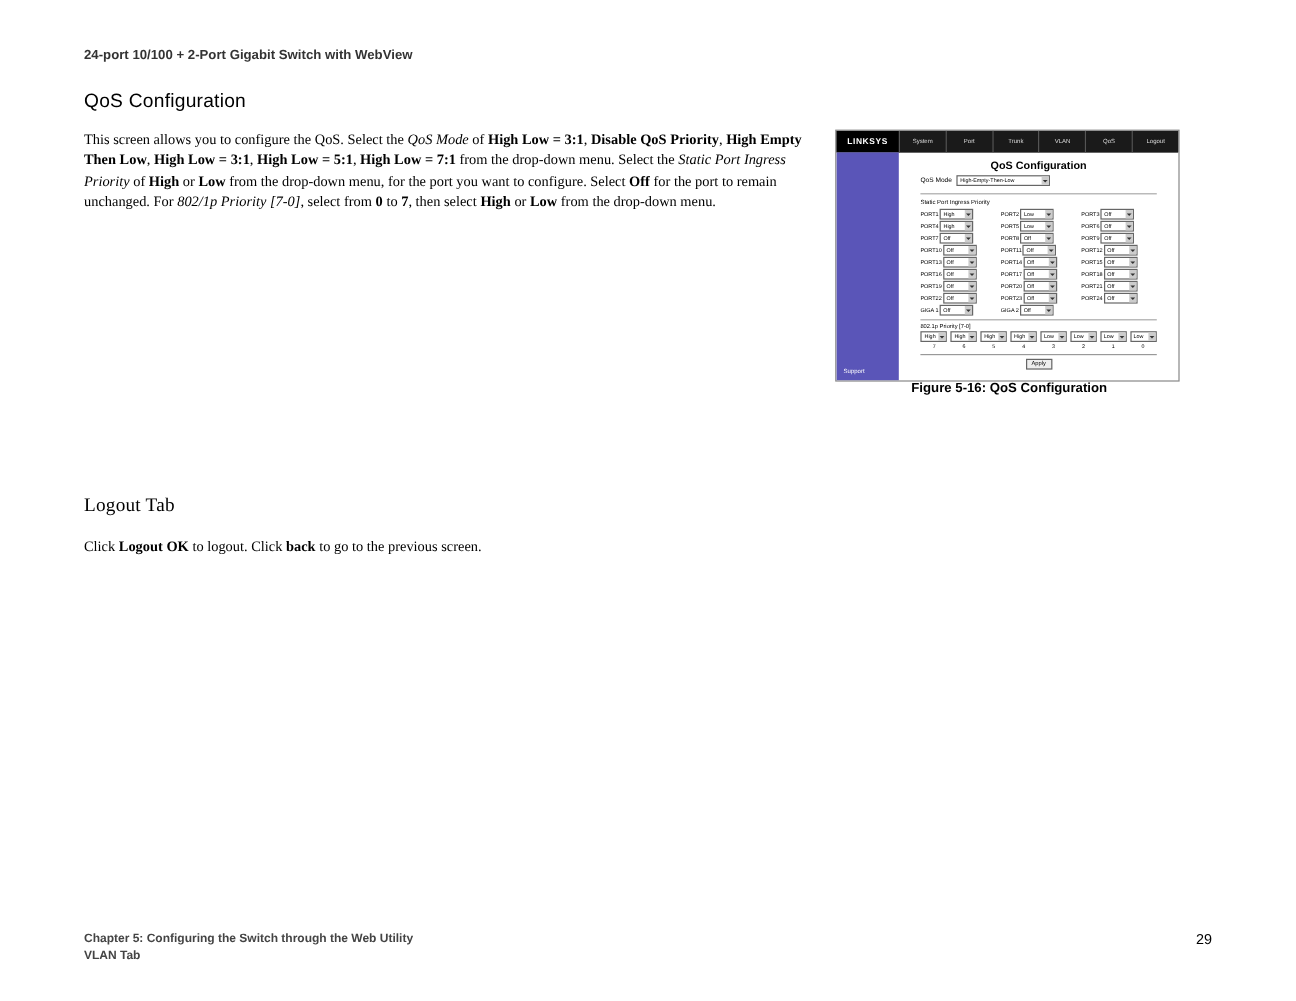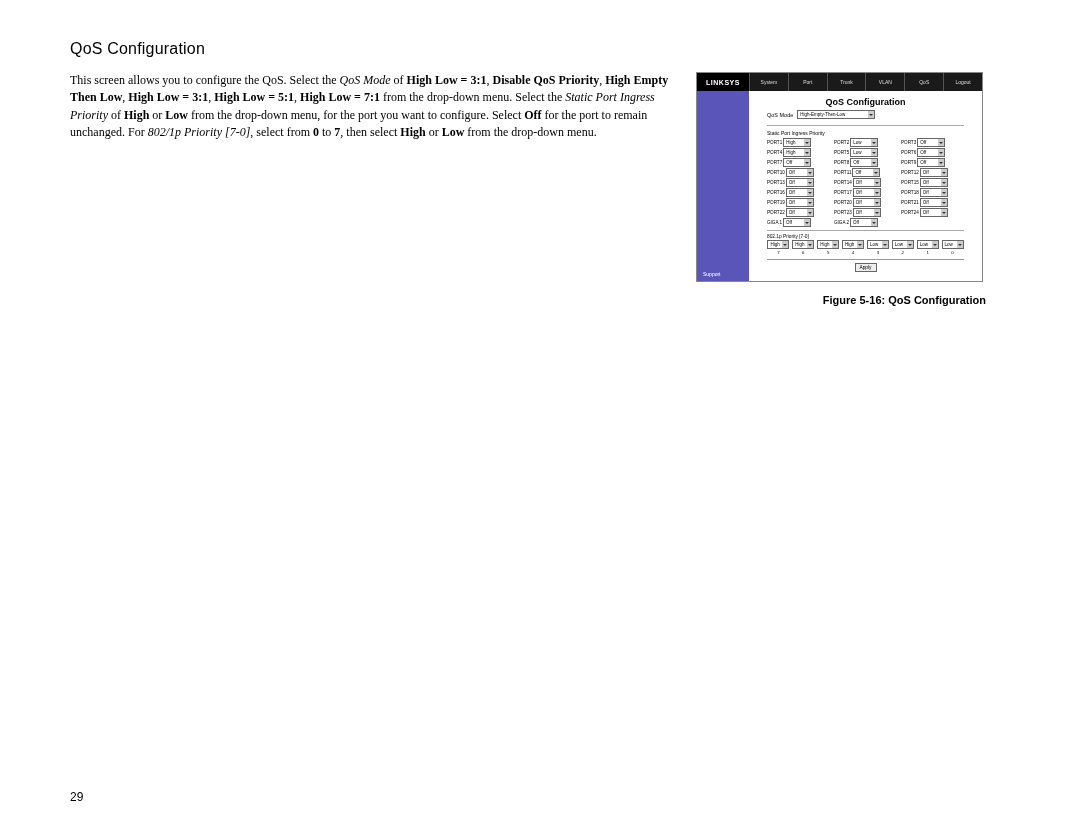--- a/index.html
+++ b/index.html
@@ -43,24 +43,24 @@
   }
   .right-col {
     flex: 0 0 290px;
   }
   .para {
     margin: 0 0  0;
   }
   .b { font-weight: bold; }
   .i { font-style: italic; }
   .fig-caption {
-    text-align: right;
+    text-align: center;
     font-size: 11px;
     font-weight: bold;
-    margin-top: 12px;
+    margin-top: 0;
   }
   
   .qos-fig {
     width: 285px;
     height: 208px;
     border: 1px solid #888;
     background: #fff;
     position: relative;
     font-size: 5.5px;
     overflow: hidden;
@@ -218,20 +218,21 @@
   }
   .footer .left { font-weight: bold; line-height: 1.4; }
   .footer .right { font-size: 12px; color: #000; }
 
   .section-block { margin-bottom: 40px; }
 </style>
 </head>
 <body>
 
 <div class="page">
+  <div class="doc-title">24-port 10/100 + 2-Port Gigabit Switch with WebView</div>
 
   <div class="section-block">
     <h2 class="section-heading">QoS Configuration</h2>
     <div class="columns">
       <div class="left-col">
         <p class="para">
           <span>This screen allows you to configure the QoS. Select the </span><span class="i">QoS Mode</span><span> of </span><span class="b">High Low = 3:1</span><span>, </span><span class="b">Disable QoS Priority</span><span>, </span><span class="b">High Empty Then Low</span><span>, </span><span class="b">High Low = 3:1</span><span>, </span><span class="b">High Low = 5:1</span><span>, </span><span class="b">High Low = 7:1</span><span> from the drop-down menu. Select the </span><span class="i">Static Port Ingress Priority</span><span> of </span><span class="b">High</span><span> or </span><span class="b">Low</span><span> from the drop-down menu, for the port you want to configure. Select </span><span class="b">Off</span><span> for the port to remain unchanged. For </span><span class="i">802/1p Priority [7-0]</span><span>, select from </span><span class="b">0</span><span> to </span><span class="b">7</span><span>, then select </span><span class="b">High</span><span> or </span><span class="b">Low</span><span> from the drop-down menu.</span>
         </p>
       </div>
 
@@ -513,19 +514,29 @@
             </div>
           </div>
         </div>
         <div class="fig-caption">Figure 5-16: QoS Configuration</div>
       </div>
     </div>
   </div>
 
   <div class="section-block" style="margin-top:80px">
     <div class="columns">
+      <div class="left-col">
+        <h2 class="section-heading">Logout Tab</h2>
+        <p class="para">
+          <span>Click </span><span class="b">Logout OK</span><span> to logout. Click </span><span class="b">back</span><span> to go to the previous screen.</span>
+        </p>
+      </div>
     </div>
   </div>
 
   <div class="footer">
+    <div class="left">
+      <div>Chapter 5: Configuring the Switch through the Web Utility</div>
+      <div>VLAN Tab</div>
+    </div>
     <div class="right">29</div>
   </div>
 </div>
 
 </body></html>

